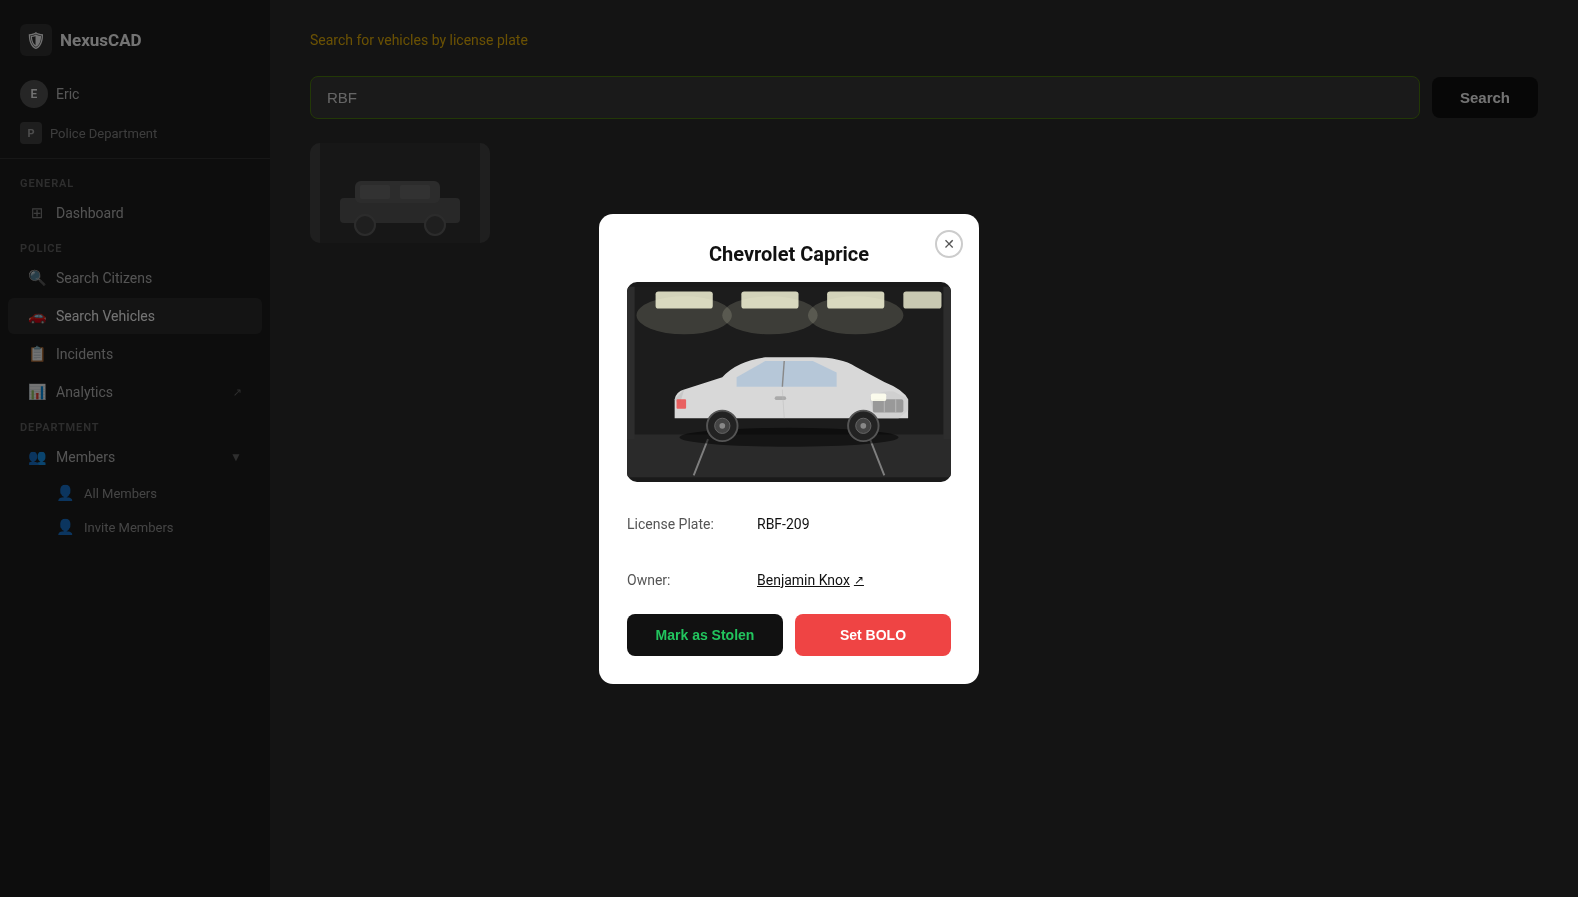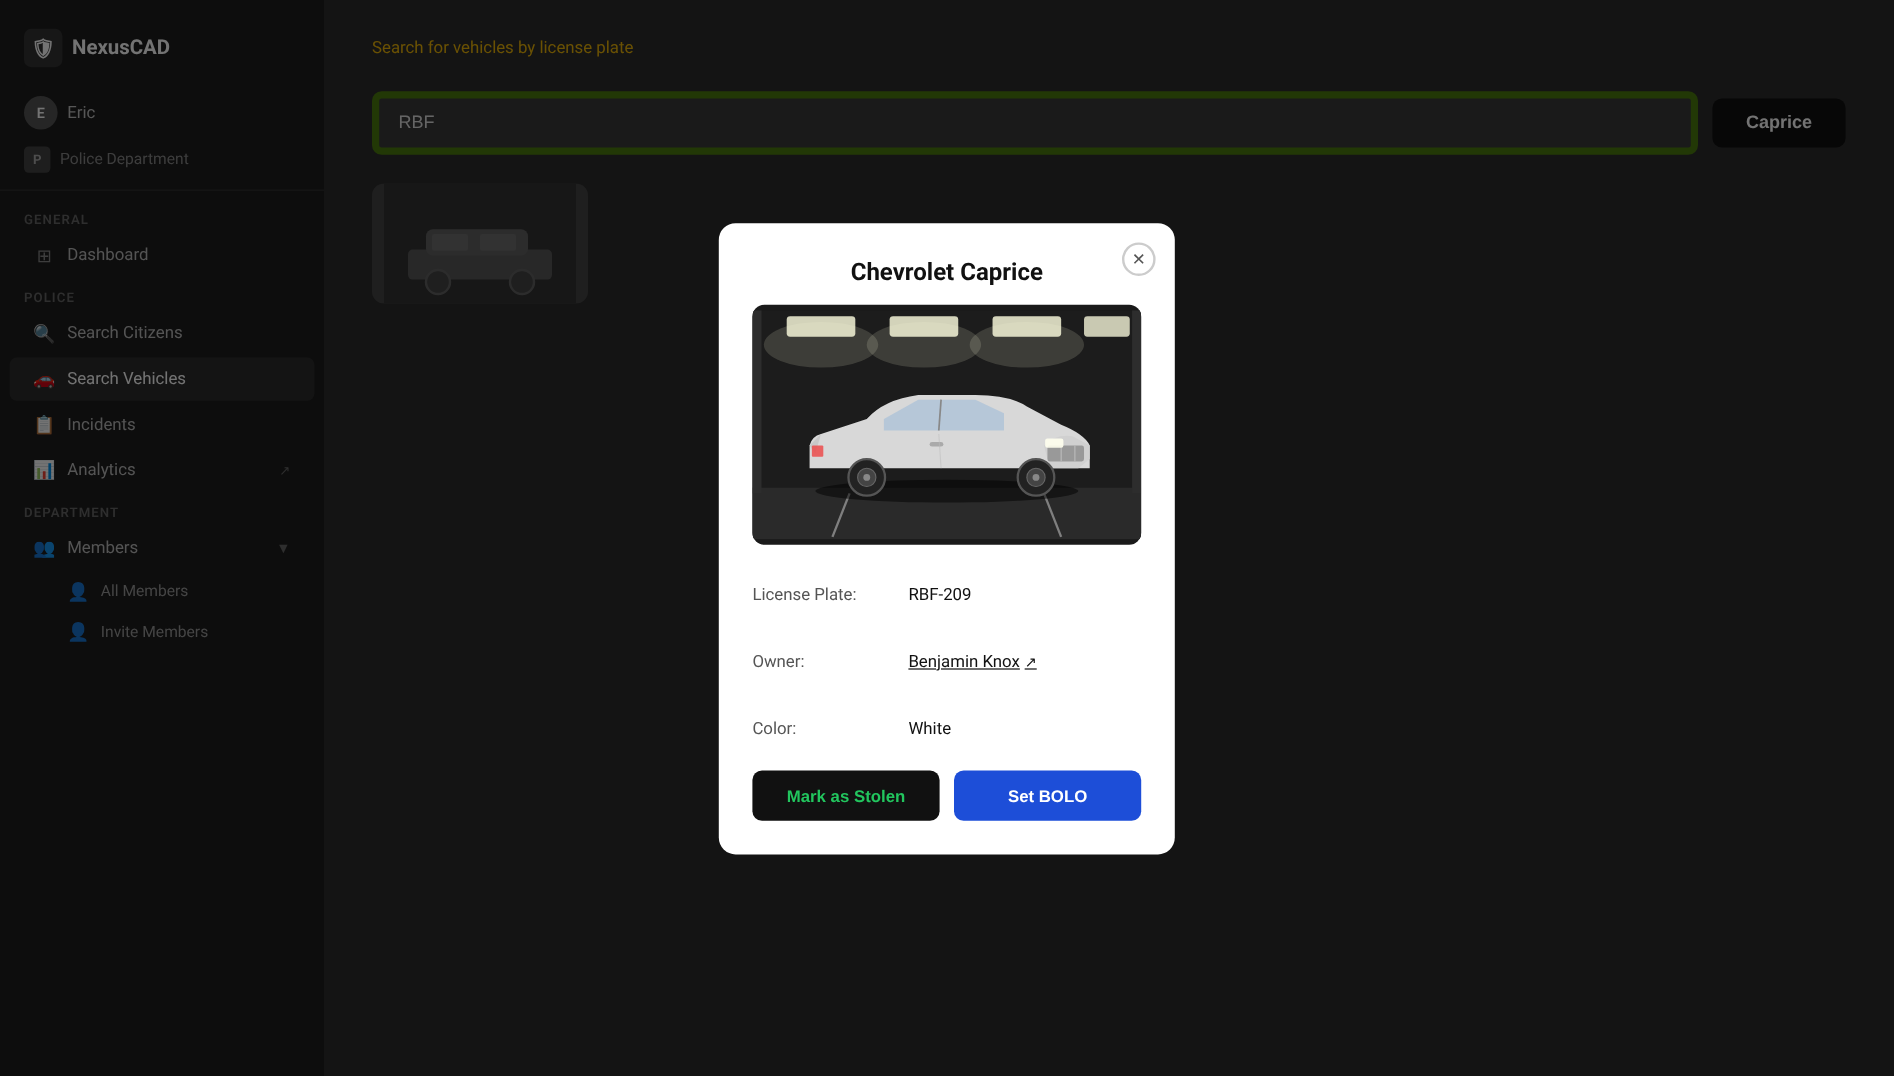--- a/index.html
+++ b/index.html
@@ -190,21 +190,21 @@
     .search-bar-row {
       display: flex;
       align-items: center;
       gap: 12px;
       margin-bottom: 24px;
     }
 
     .search-input {
       flex: 1;
       background: #3a3a3a;
-      border: 6px solid #4d7c0f;
+      border: 1px solid #4d7c0f;
       border-radius: 8px;
       padding: 12px 16px;
       color: #e0e0e0;
       font-size: 15px;
       outline: none;
     }
 
     .search-btn {
       background: #111;
       color: #fff;
@@ -336,21 +336,21 @@
       border: none;
       border-radius: 8px;
       padding: 13px;
       font-size: 14px;
       font-weight: 700;
       cursor: pointer;
     }
 
     .btn-bolo {
       flex: 1;
-      background: #1d4ed8;
+      background: #ef4444;
       color: #fff;
       border: none;
       border-radius: 8px;
       padding: 13px;
       font-size: 14px;
       font-weight: 700;
       cursor: pointer;
     }
   </style>
 </head>
@@ -425,21 +425,21 @@
     <span class="nav-icon">👤</span>
     <span>Invite Members</span>
   </div>
 </div>
 
 <div class="main">
   <p class="page-subtitle">Search for vehicles by license plate</p>
 
   <div class="search-bar-row">
     <input class="search-input" type="text" value="RBF" style="">
-    <button class="search-btn">Caprice</button>
+    <button class="search-btn">Search</button>
   </div>
 
   <div style="display:flex; gap:16px;">
     <div class="result-card">
       <div class="result-card-img">
 
         <svg width="160" height="100" viewBox="0 0 160 100">
           <rect width="160" height="100" fill="#3a3a3a"></rect>
 
           <rect x="20" y="55" width="120" height="25" rx="4" fill="#777"></rect>
@@ -520,24 +520,20 @@
         <span class="detail-label">License Plate:</span>
         <span class="detail-value">RBF-209</span>
       </div>
       <div class="detail-row">
         <span class="detail-label">Owner:</span>
         <span class="detail-link">
           <span>Benjamin Knox</span>
           <span style="font-size:12px;">↗</span>
         </span>
       </div>
-      <div class="detail-row">
-        <span class="detail-label">Color:</span>
-        <span class="detail-value">White</span>
-      </div>
     </div>
 
     <div class="modal-actions">
       <button class="btn-stolen">Mark as Stolen</button>
       <button class="btn-bolo">Set BOLO</button>
     </div>
   </div>
 </div>
 
 </body></html>

